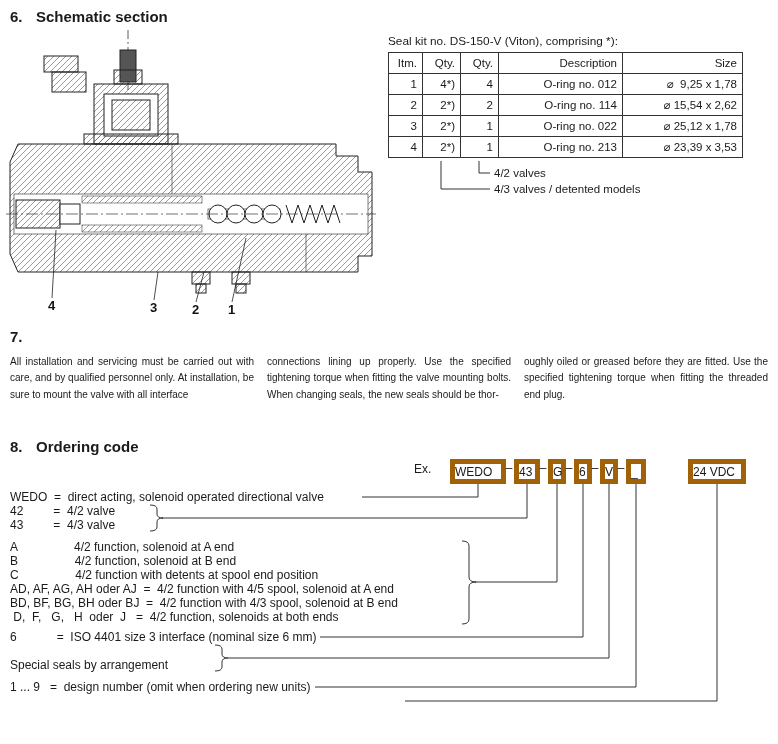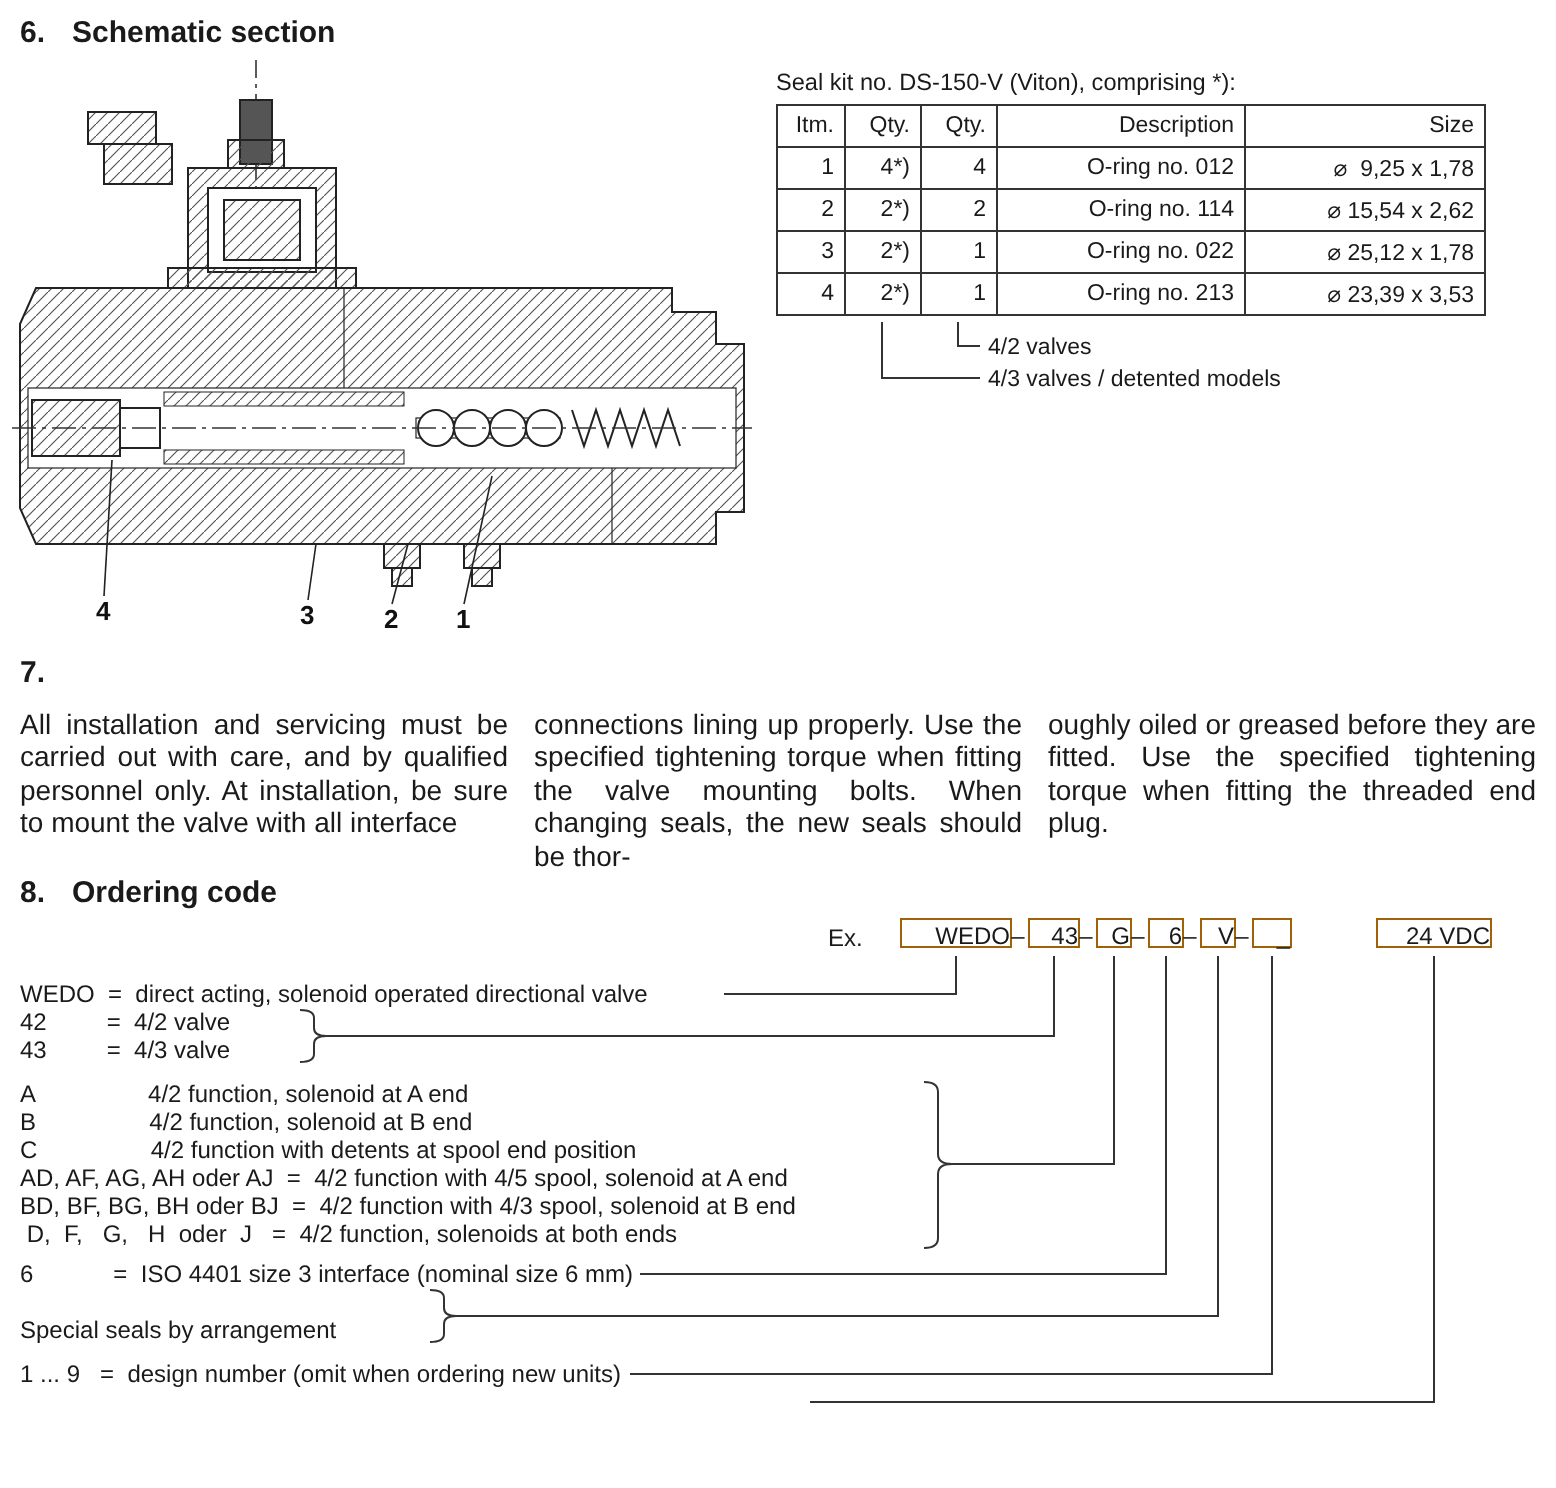--- a/index.html
+++ b/index.html
@@ -7,25 +7,25 @@
   body{background:#ffffff;color:#1a1a1a;font-family:"Liberation Sans","DejaVu Sans",sans-serif;position:relative;overflow:hidden}
   .sec-heading{position:absolute;font-size:15px;font-weight:bold;display:flex}
   .sec-heading .num{width:26px}
   .sk-title{position:absolute;left:388px;top:34px;font-size:11.8px;white-space:pre}
   table.sk{position:absolute;left:388px;top:52px;border-collapse:collapse;font-size:11.5px}
   table.sk th,table.sk td{border:1px solid #333;padding:2px 5px;font-weight:normal;text-align:right;height:21px;white-space:pre;font-family:"Liberation Sans","DejaVu Sans",sans-serif}
   .legend-svg{position:absolute;left:388px;top:160px}
   .legend-svg text{font-size:11.5px;fill:#1a1a1a;font-family:"Liberation Sans","DejaVu Sans",sans-serif}
   .schem{position:absolute;left:6px;top:26px}
   .schem text{font-size:13px;font-weight:bold;fill:#111;font-family:"Liberation Sans","DejaVu Sans",sans-serif}
-  .cols7{position:absolute;left:10px;top:354px;width:758px;display:flex;gap:13px;font-size:14px;line-height:16.4px;text-align:justify}
+  .cols7{position:absolute;left:10px;top:354px;width:758px;display:flex;gap:13px;font-size:10px;line-height:16.4px;text-align:justify}
   .cols7 div{flex:1}
   .oc{position:absolute;left:10px;top:448px;width:762px;height:284px;font-size:12px}
   .oc-line{position:absolute;left:0;white-space:pre;line-height:14px;height:14px}
-  .oc-box{position:absolute;top:11px;height:15px;line-height:17px;border:1px solid #a16207;text-align:right;background:#fff}
+  .oc-box{position:absolute;top:11px;height:25px;line-height:17px;border:5px solid #a16207;text-align:left;background:#fff}
   .oc-dash{position:absolute;top:11px;height:19px;line-height:19px;width:8px;text-align:center}
   .oc-ex{position:absolute;left:404px;top:14px}
   .oc-svg{position:absolute;left:0;top:0}
 </style>
 </head>
 <body>
 
 <div class="sec-heading" style="left:10px;top:8px">
   <span class="num">6.</span>
   <span>Schematic section</span>

